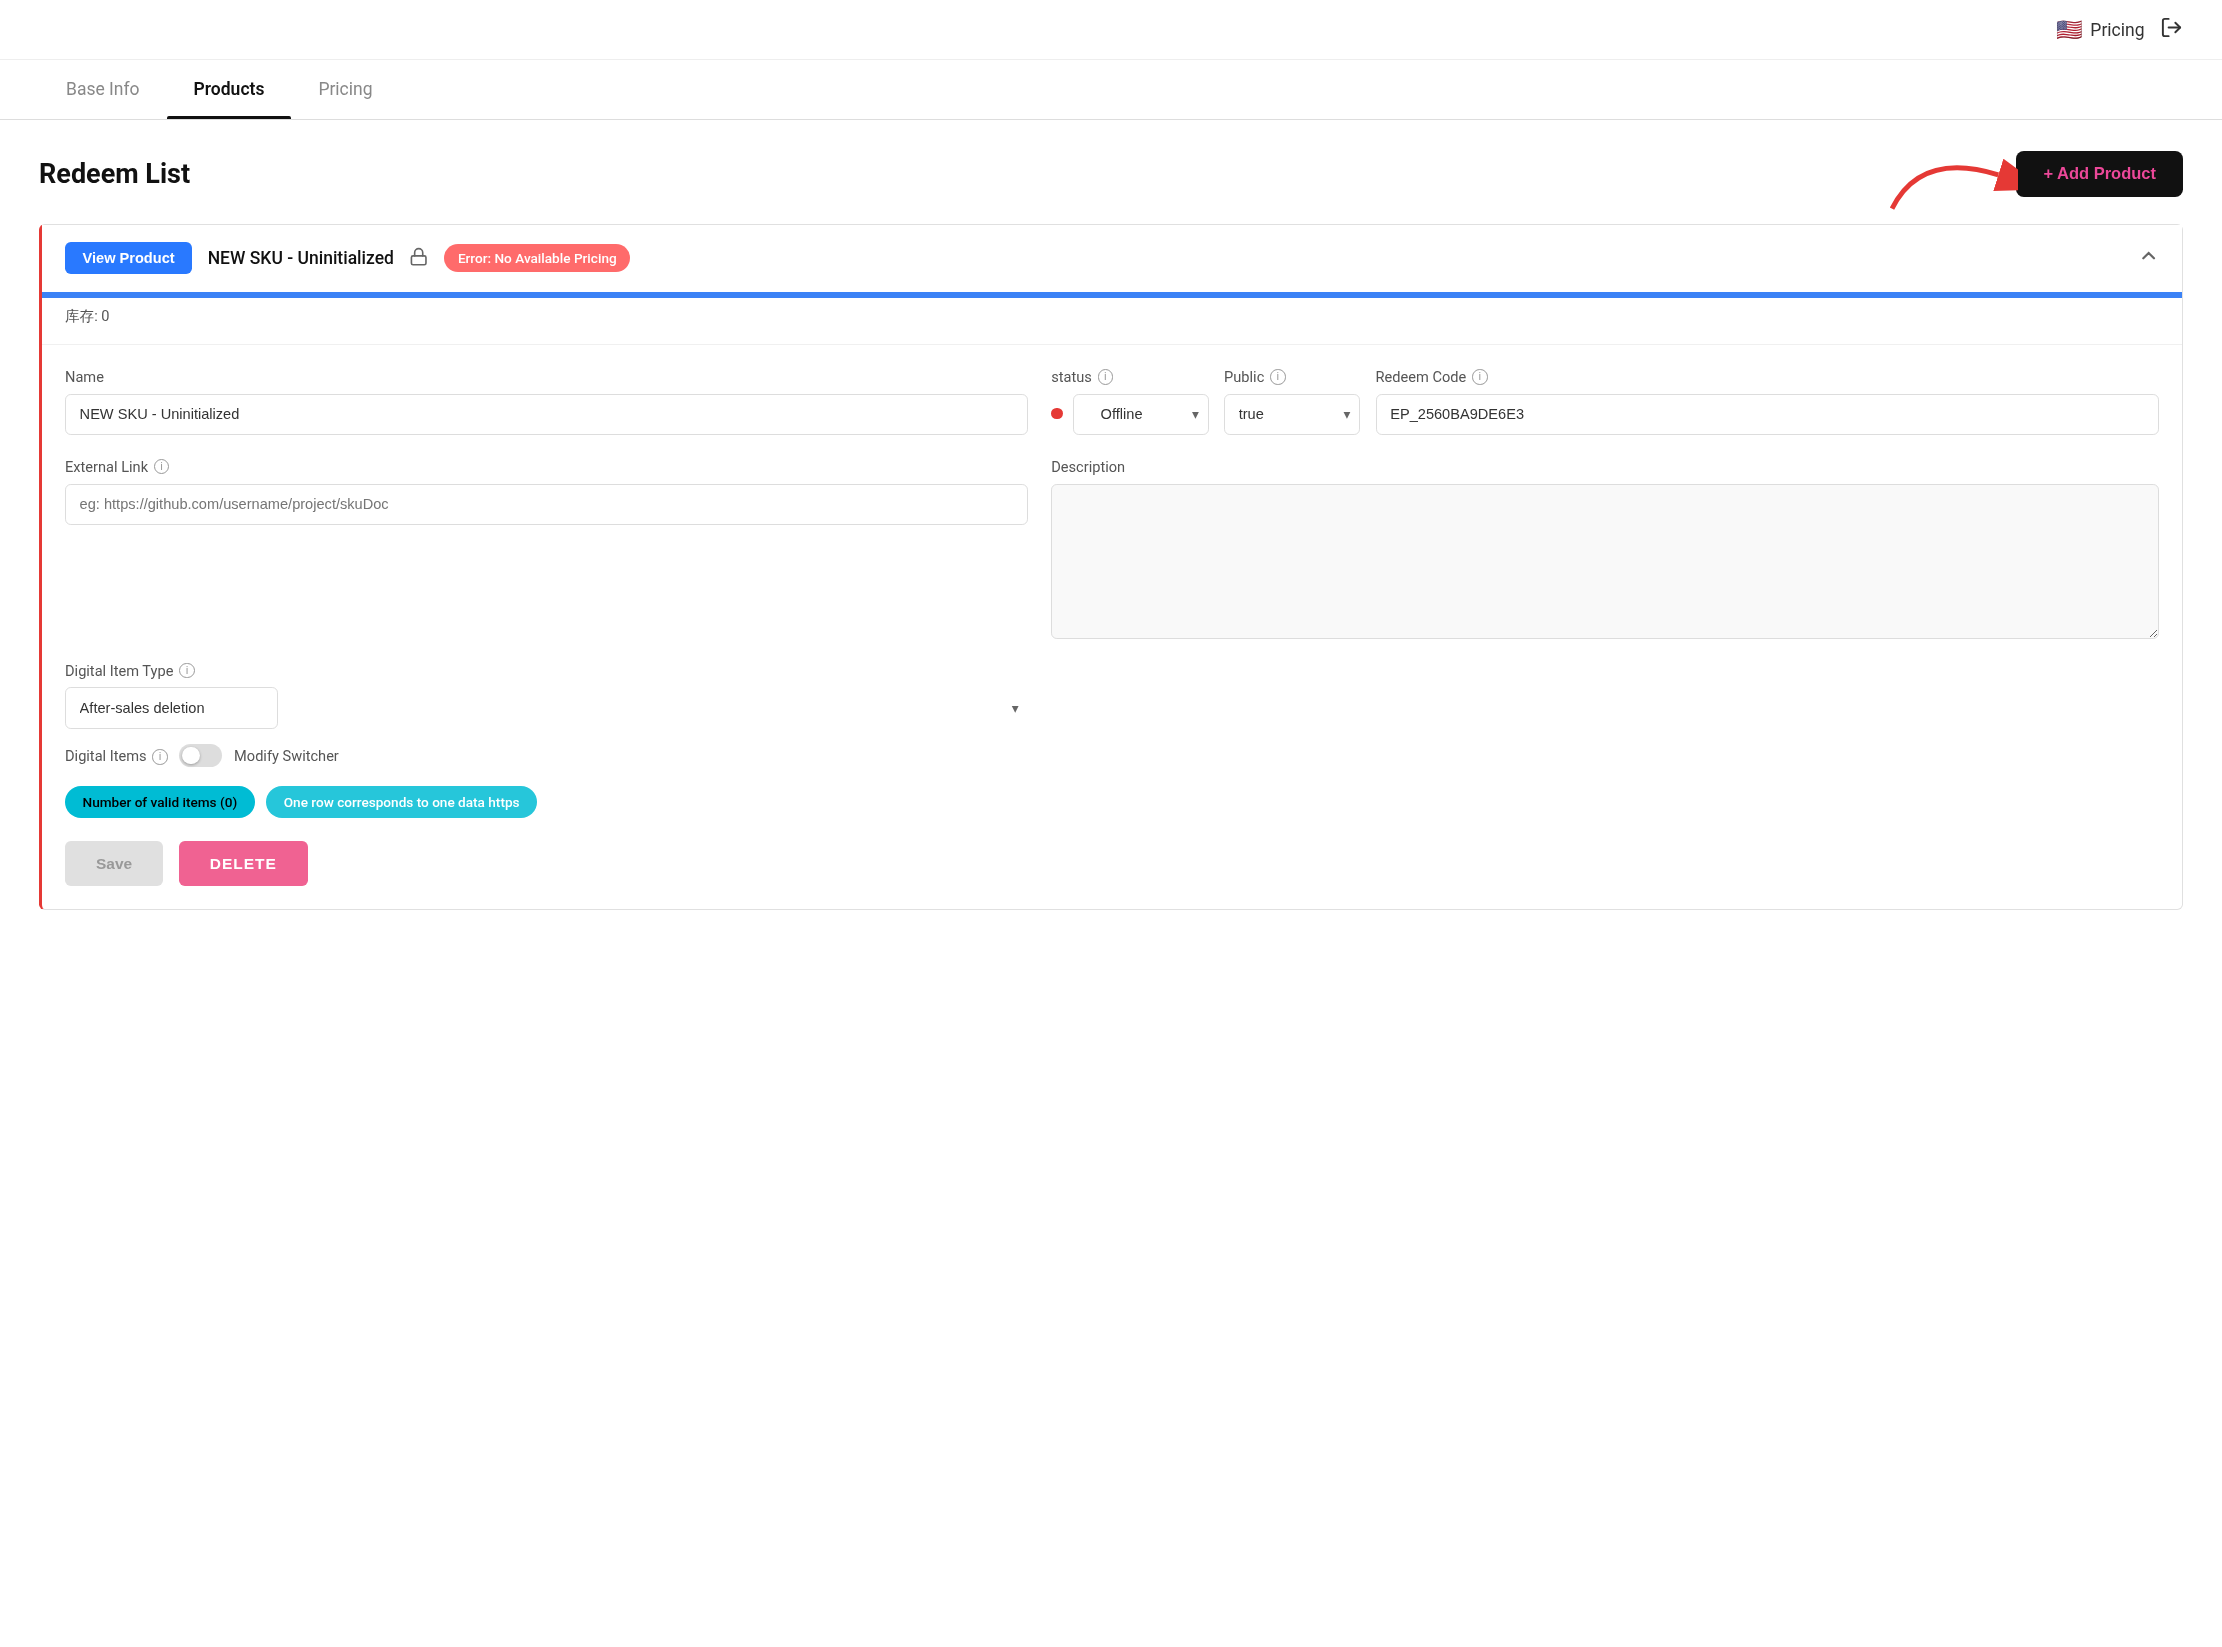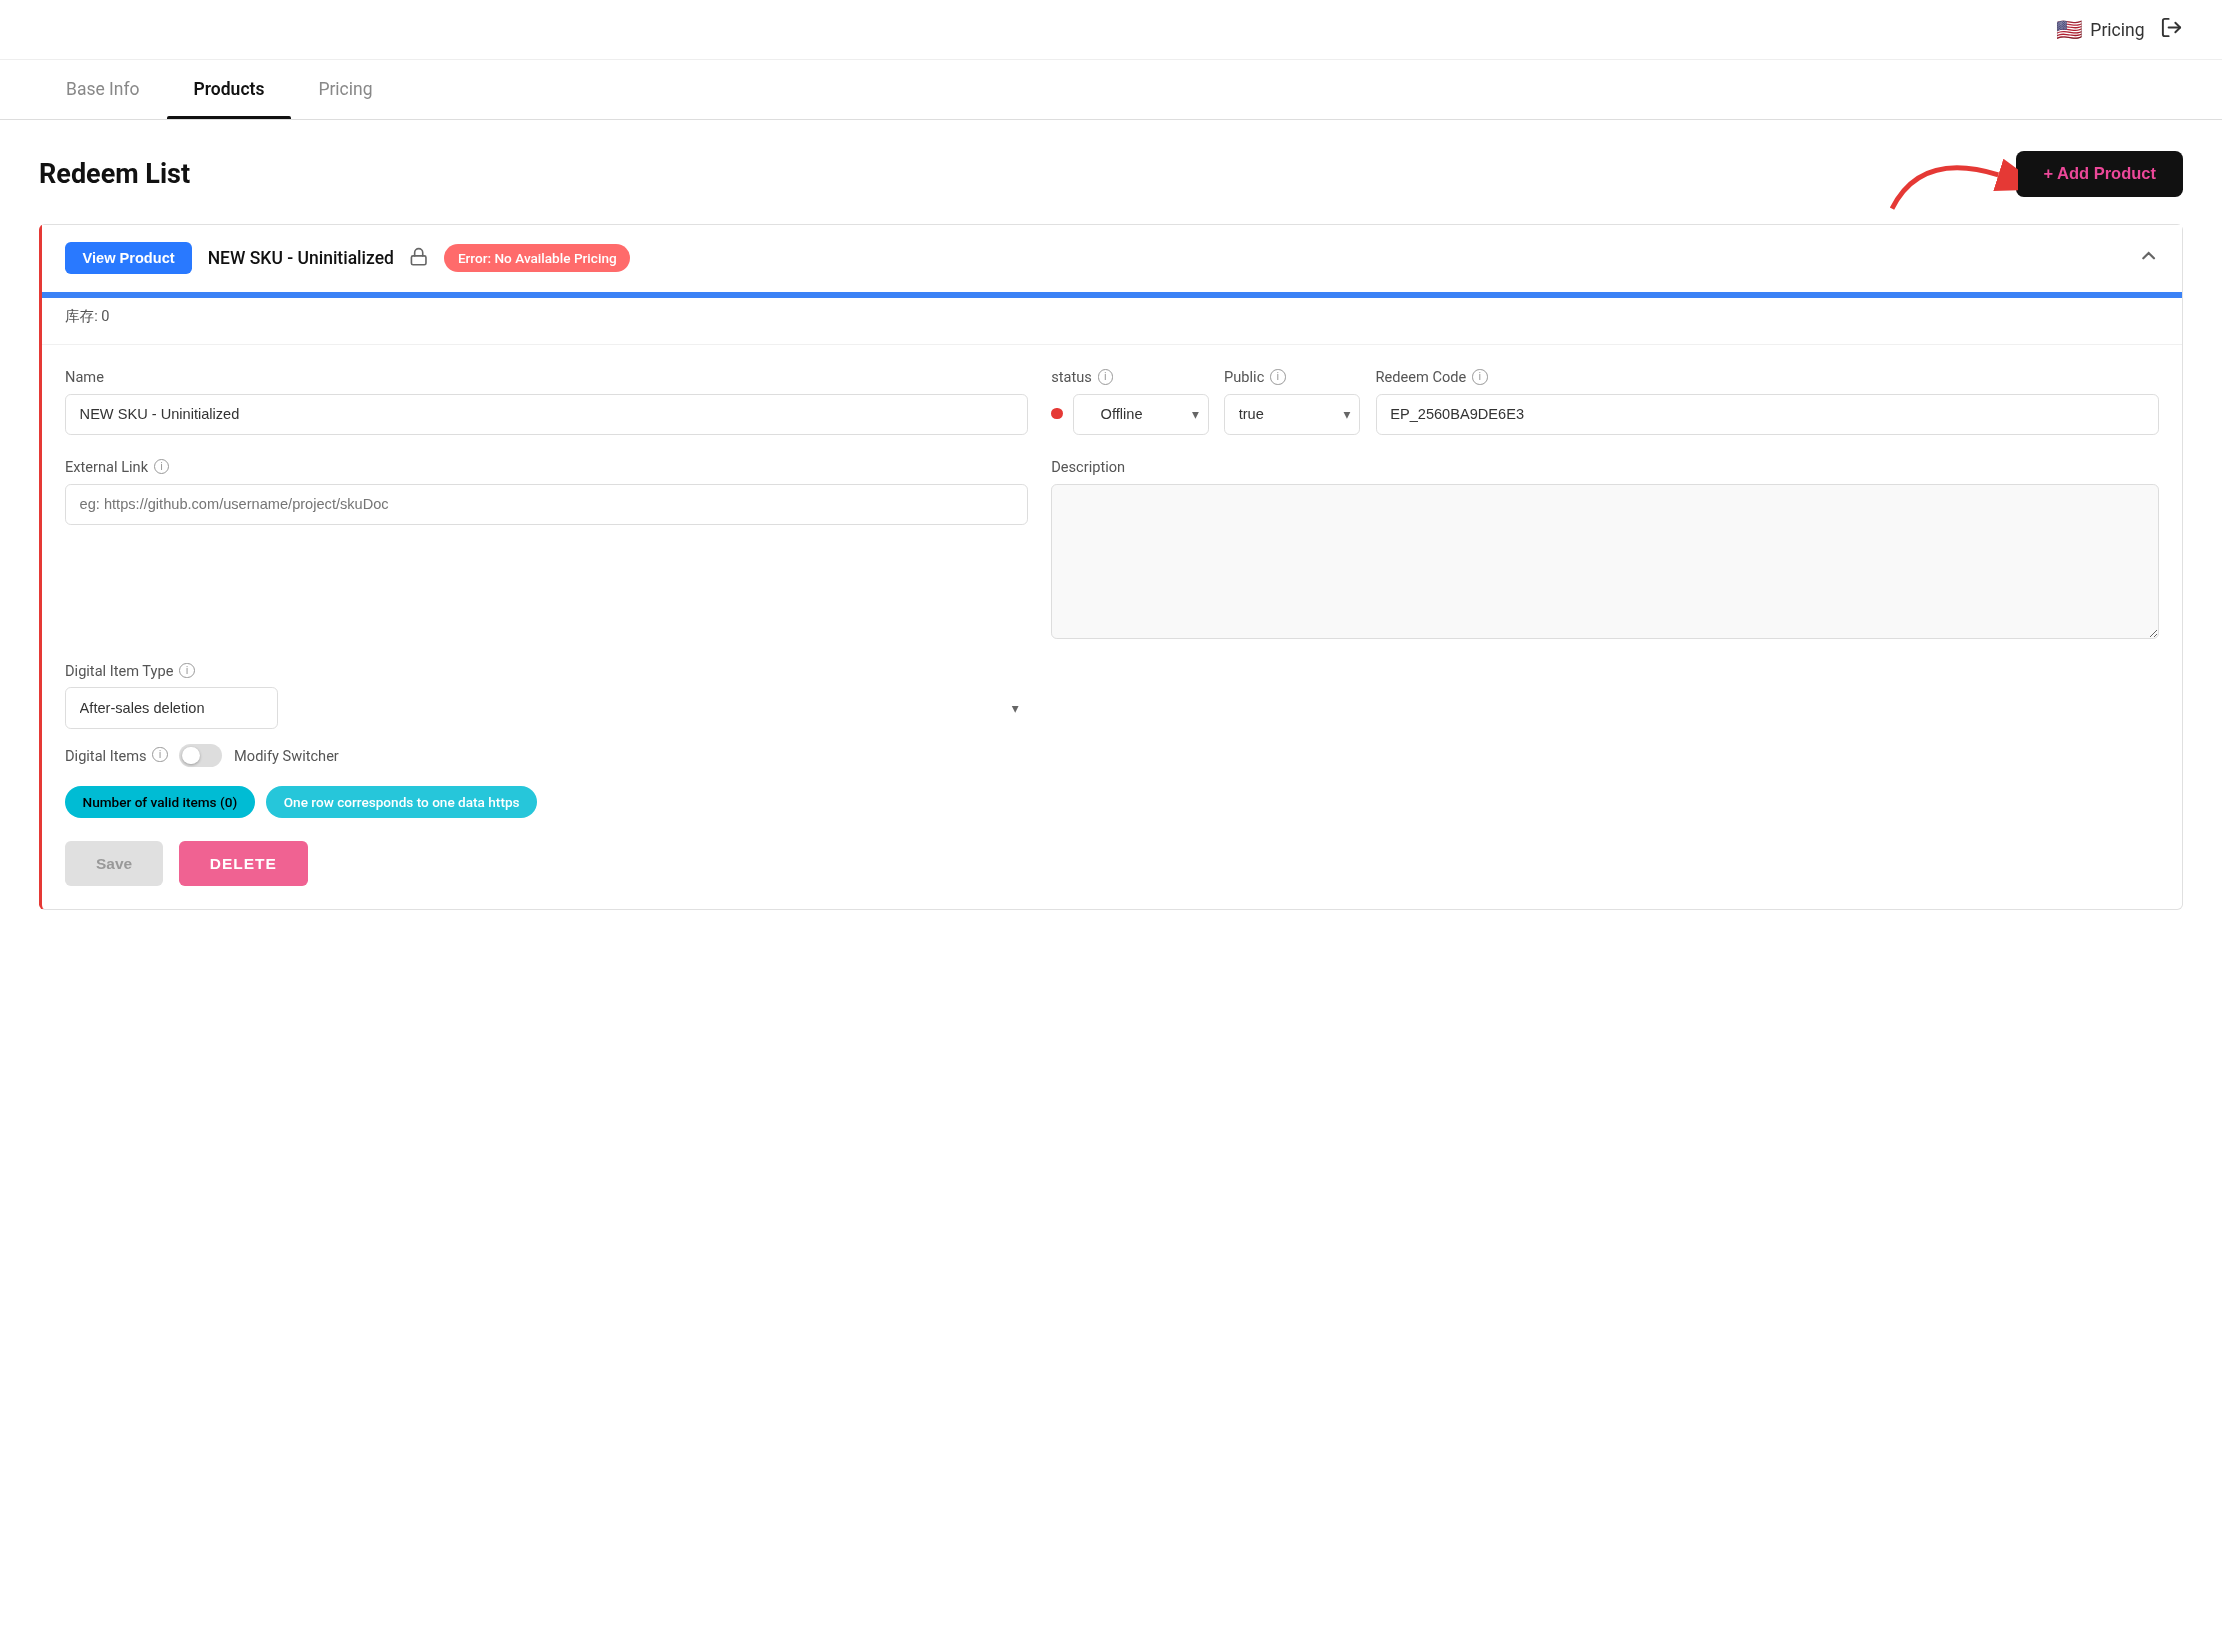--- a/index.html
+++ b/index.html
@@ -297,21 +297,21 @@
     .toggle-row {
       display: flex;
       align-items: center;
       gap: 11.6px;
       margin-bottom: 19.4px;
     }
     .toggle-label {
       font-size: 14.6px;
       color: #555;
       display: flex;
-      align-items: flex-start;
+      align-items: flex-end;
       gap: 5.8px;
     }
     .toggle-switch {
       position: relative;
       width: 43px;
       height: 23px;
       cursor: pointer;
     }
     .toggle-track {
       width: 43px;

